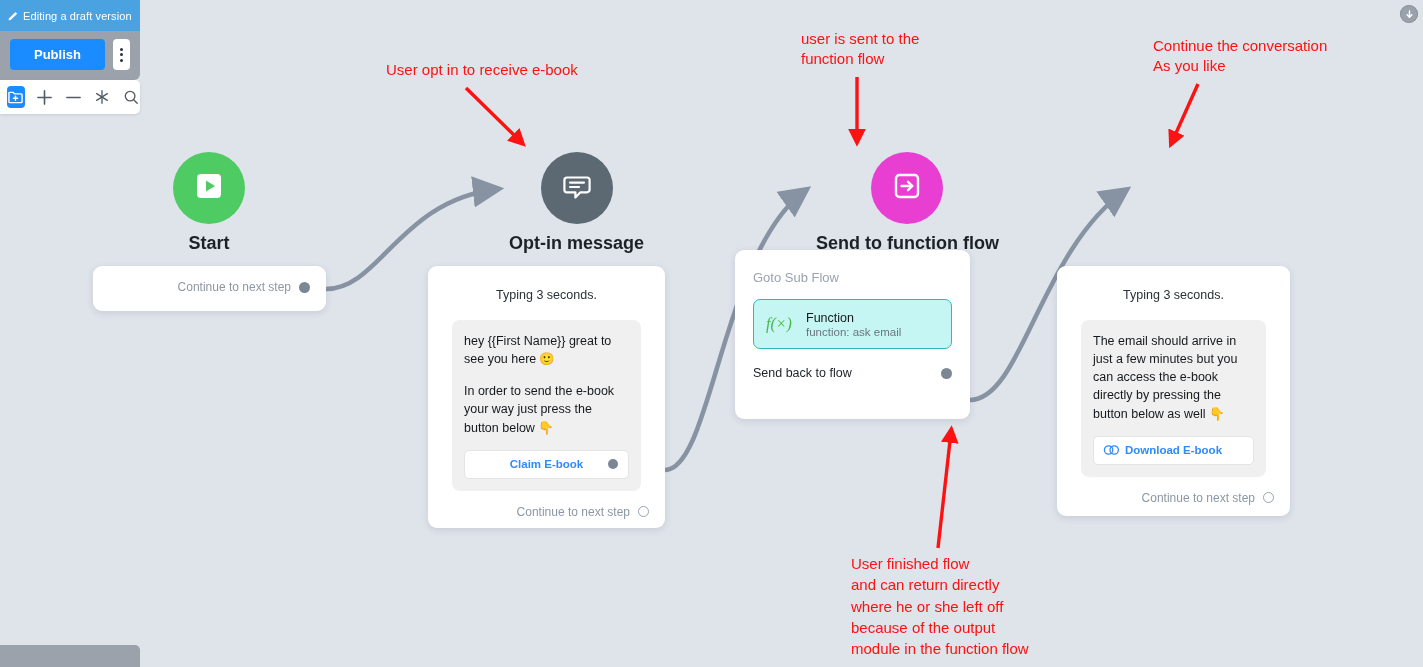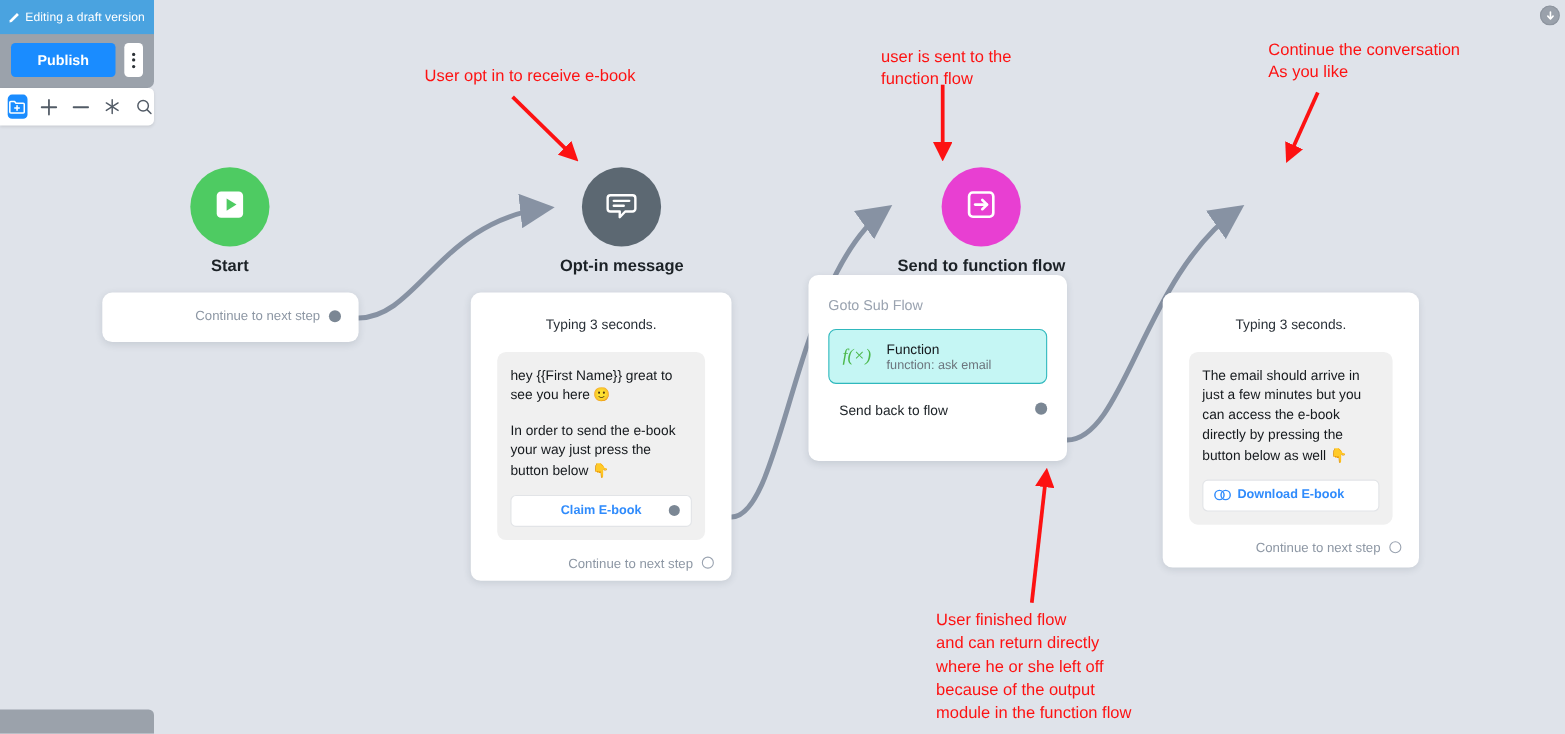--- a/index.html
+++ b/index.html
@@ -105,21 +105,21 @@
     width: 72px; height: 72px; border-radius: 50%;
     display: flex; align-items: center; justify-content: center;
     margin: 0 auto;
     cursor: pointer;
   }
   .c-start { background: #4ecb62; }
   .c-msg   { background: #5c6872; }
   .c-goto  { background: #e83fd2; }
   .node-label {
     text-align: center;
-    font-size: 15px; font-weight: bold; color: #1b2126;
+    font-size: 18px; font-weight: bold; color: #1b2126;
     margin-top: 9px;
     white-space: nowrap;
   }
 
   
   .card {
     position: absolute;
     background: #ffffff;
     border-radius: 9px;
     box-shadow: 0 2px 7px rgba(50,60,75,.13);
@@ -207,22 +207,22 @@
     font-family: "Liberation Serif", serif;
     font-style: italic;
     font-size: 16px;
     color: #4bb84b;
     width: 40px;
     flex: none;
   }
   .fn-title { font-size: 12.5px; font-weight: normal; color: #14181c; }
   .fn-sub { font-size: 11.5px; color: #6c757d; margin-top: 1px; }
   .goto-foot {
-    display: flex; align-items: flex-start; justify-content: space-between;
-    padding: 17px 18px 18px 28px;
+    display: flex; align-items: center; justify-content: space-between;
+    padding: 17px 18px 18px 18px;
     cursor: pointer;
   }
   .goto-foot .lbl { font-size: 12.5px; color: #1b2126; }
 
   
   .anno {
     position: absolute;
     color: #fd1212;
     font-size: 15px;
     line-height: 1.33;
@@ -343,21 +343,21 @@
         <span class="cta-label">Download E-book</span>
       </div>
     </div>
     <div class="next-row">
       <span class="next-label">Continue to next step</span>
       <span class="ring"></span>
     </div>
   </div>
 
   <div class="anno" style="left:386px; top:60px;">User opt in to receive e-book</div>
-  <div class="anno" style="left:801px; top:42px;">user is sent to the
+  <div class="anno" style="left:801px; top:29px;">user is sent to the
 function flow</div>
   <div class="anno" style="left:1153px; top:36px;">Continue the conversation
 As you like</div>
   <div class="anno" style="left:851px; top:553px; line-height:1.42;">User finished flow
 and can return directly
 where he or she left off
 because of the output
 module in the function flow</div>
 
   <div class="tl-panel">

